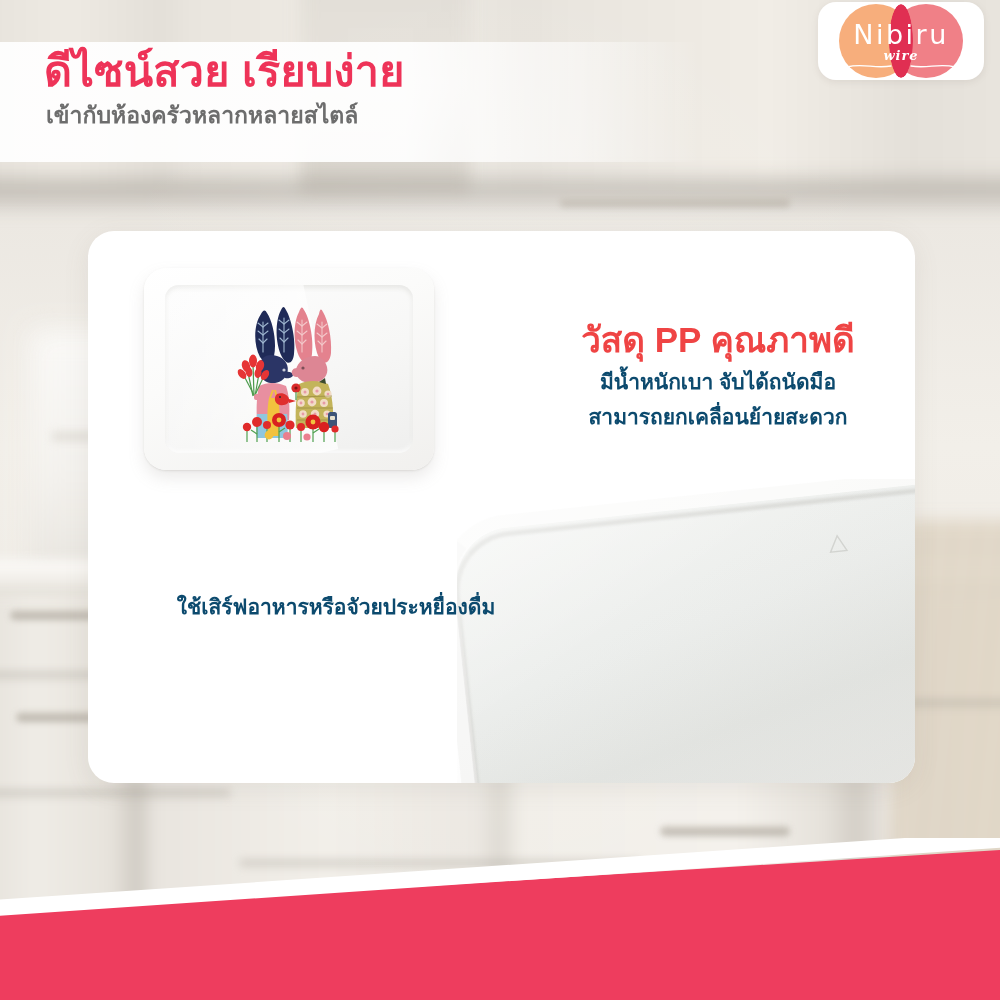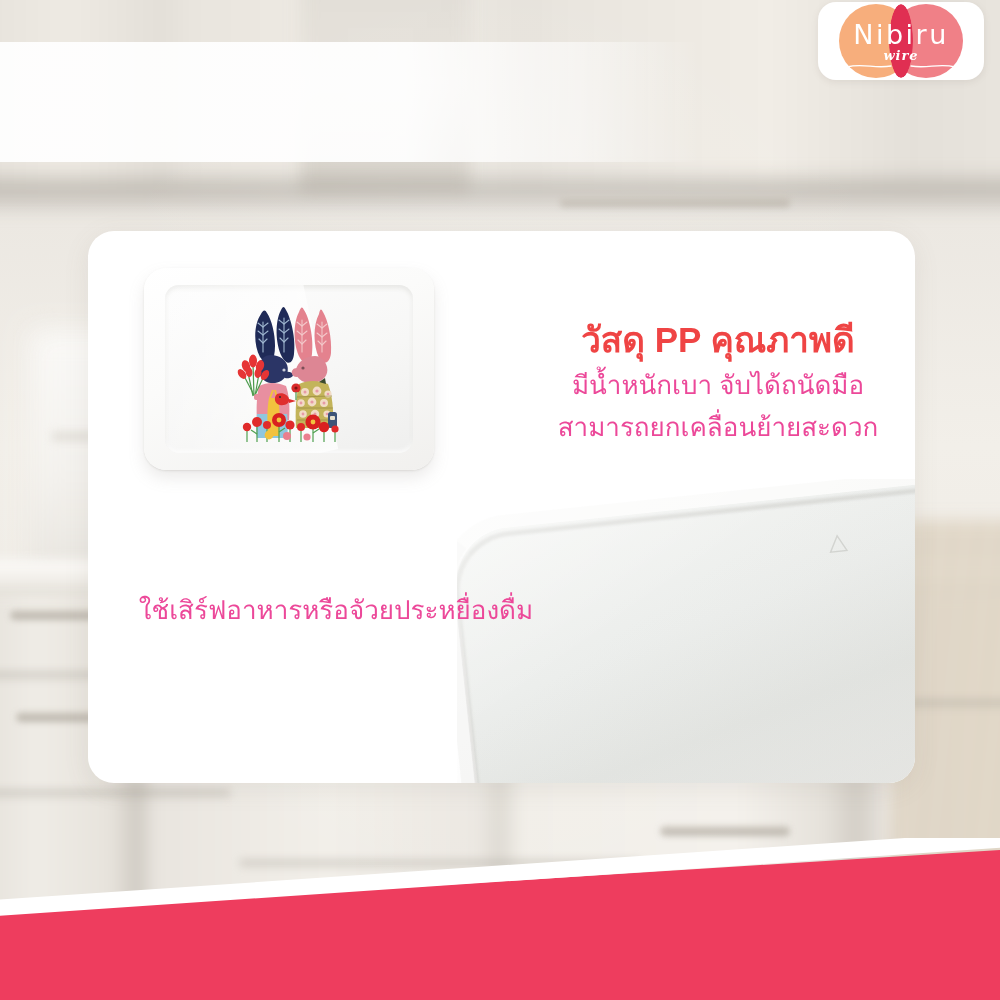--- a/index.html
+++ b/index.html
@@ -342,23 +342,23 @@
     margin: 0;
     font-size: 35px;
     font-weight: 700;
     color: #ef4444;
     line-height: 1.2;
     white-space: nowrap;
   }
   .copy-bottom h3 { font-size: 33px; }
   .copy p {
     margin: 7px 0 0 0;
-    font-size: 26px;
-    font-weight: 400;
-    color: #ec4899;
+    font-size: 21px;
+    font-weight: 700;
+    color: #0c4a6e;
     line-height: 1.33;
     white-space: nowrap;
   }
 
   
   .bottom-banner {
     position: absolute;
     left: 0; bottom: 0;
     width: 100%; height: 150px;
     background: #EE3D5E;
@@ -395,20 +395,24 @@
     <div class="bg-drawer-line" style="left:240px; top:860px; width:400px;"></div>
 
     <div class="bg-handle" style="left:10px;  top:610px; width:120px;"></div>
     <div class="bg-handle" style="left:16px;  top:712px; width:120px;"></div>
     <div class="bg-handle" style="left:660px; top:826px; width:130px;"></div>
 
     <div class="bg-vignette"></div>
   </div>
 
   <div class="header-band"></div>
+  <div class="header-text">
+    <h1 class="headline">ดีไซน์สวย เรียบง่าย</h1>
+    <p class="subhead">เข้ากับห้องครัวหลากหลายสไตล์</p>
+  </div>
 
   <div class="logo-card">
     <div class="logo-mark">
       <div class="logo-circle left"></div>
       <div class="logo-circle right"></div>
       <div class="logo-lens"></div>
       <div class="logo-word">Nibiru</div>
       <svg class="logo-swash" viewBox="0 0 112 8" preserveAspectRatio="none">
         <path d="M2,5 C18,1 30,7 46,4" fill="none" stroke="#ffffff" stroke-width="1.3" stroke-linecap="round"></path>
         <path d="M66,4 C82,7 94,1 110,5" fill="none" stroke="#ffffff" stroke-width="1.3" stroke-linecap="round"></path>

